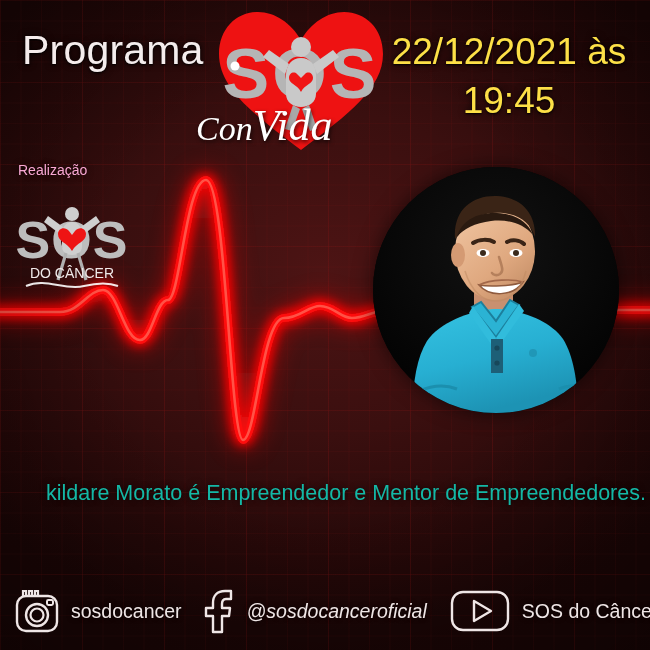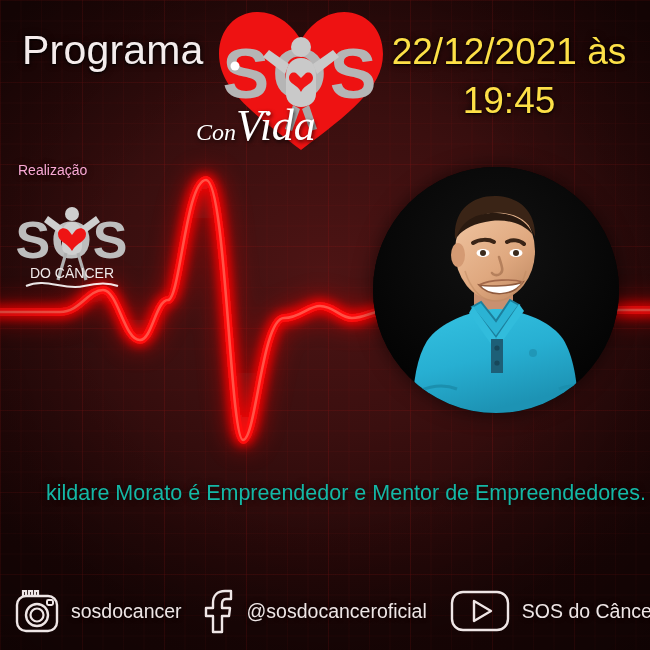--- a/index.html
+++ b/index.html
@@ -88,21 +88,21 @@
     position: absolute;
     left: 196px; top: 100px;
     width: 190px;
     color: #ffffff;
     font-family: "Liberation Serif", serif;
     font-style: italic;
     font-size: 36px;
     text-shadow: 1px 2px 4px rgba(0,0,0,0.75);
     white-space: nowrap;
   }
-  .convida-word .con { font-size: 24px; }
+  .convida-word .con { font-size: 34px; }
   .convida-word .vida { font-size: 44px; text-align: right; }
 
   
   .realizacao-label {
     position: absolute;
     left: 18px; top: 162px;
     font-size: 14px;
     color: #f9a8d4;
     text-shadow: 0 0 6px rgba(0,0,0,0.8);
   }
@@ -151,21 +151,21 @@
   .social {
     display: flex;
     align-items: center;
   }
   .social .s-label {
     margin-left: 11px;
     white-space: nowrap;
     text-shadow: 0 0 5px rgba(0,0,0,0.8);
   }
   .s-ig   { margin-left: 14px; }
-  .s-fb   { margin-left: 18px; }
+  .s-fb   { margin-left: 18px; font-style: italic; }
   .s-yt   { margin-left: 22px; }
   .icon-stroke { stroke: #efe6e6; fill: none; }
 </style>
 </head>
 <body>
 
 <div id="poster">
 
   <div class="bg-base"></div>
   <div class="bg-grid"></div>

